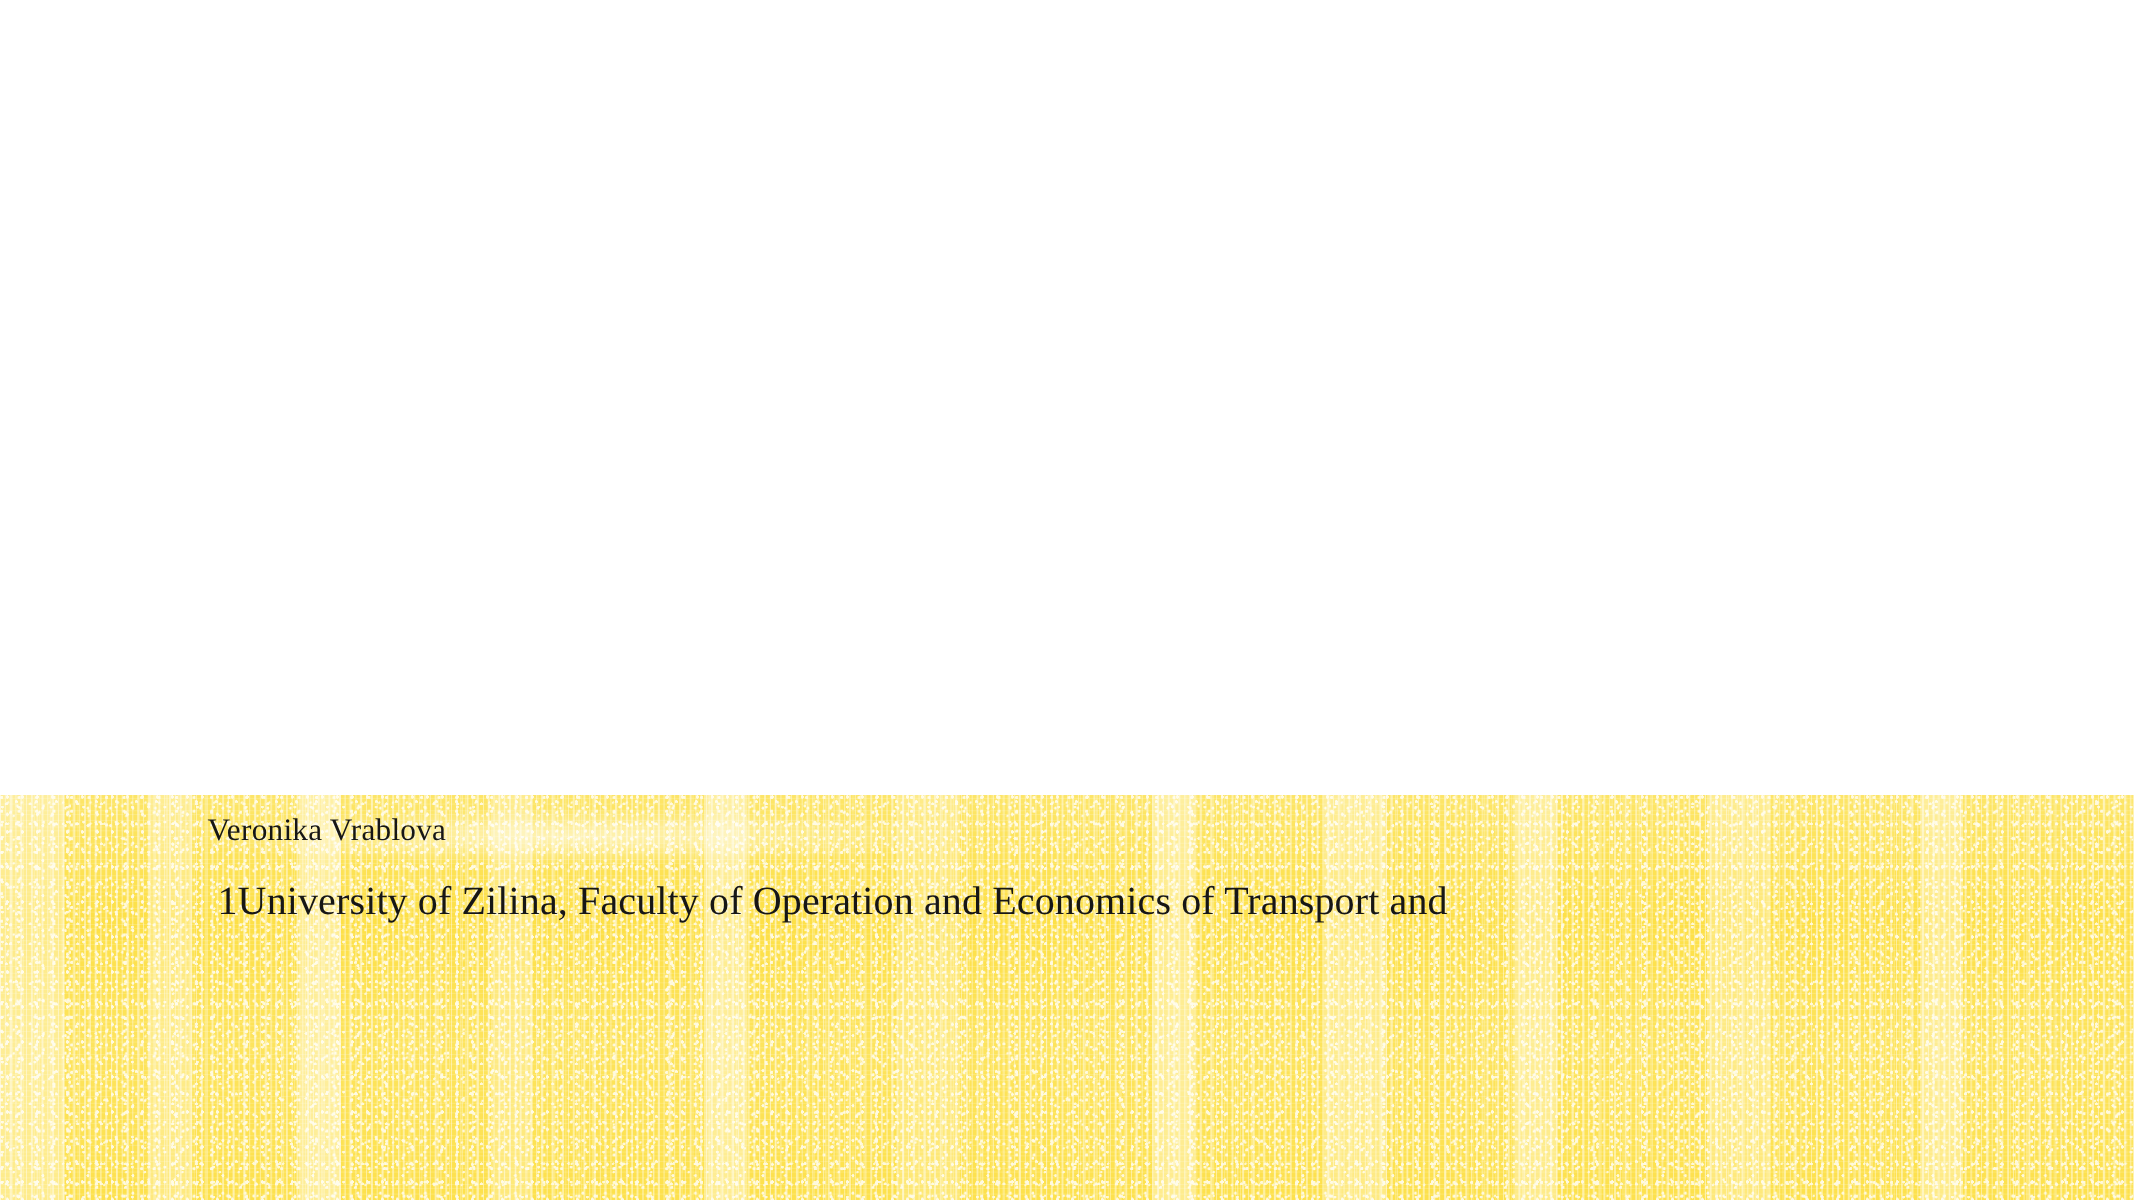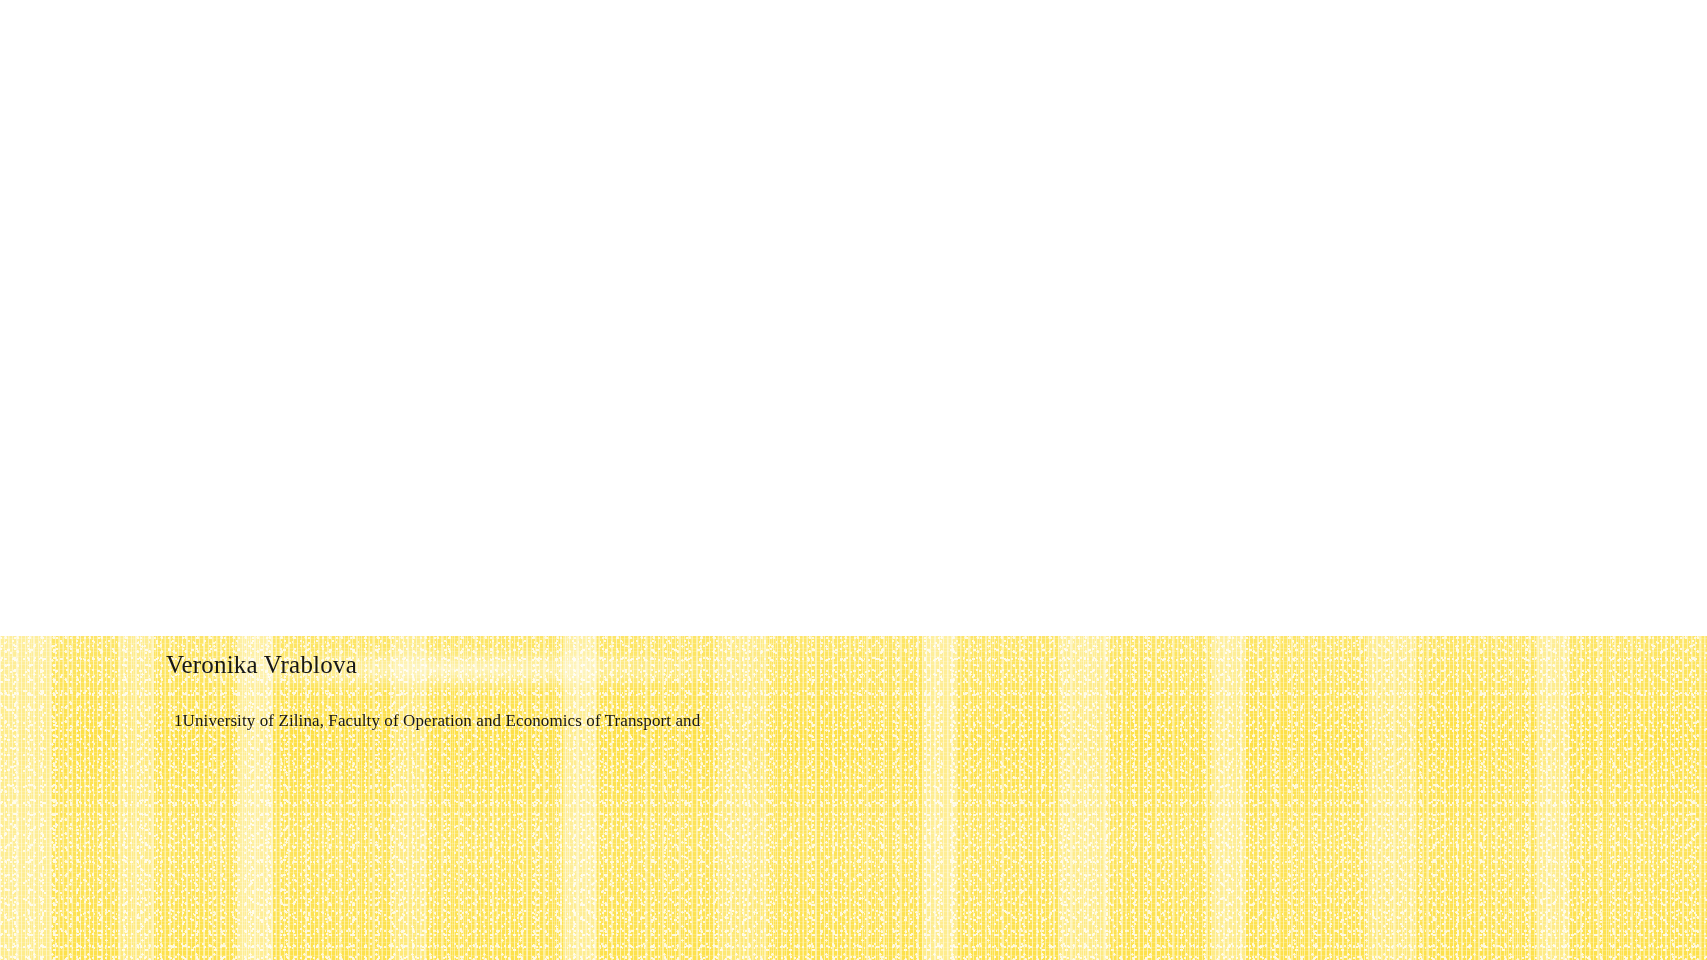--- a/index.html
+++ b/index.html
@@ -144,21 +144,21 @@
     color: #161616;
     letter-spacing: .2px;
   }
 
   #affiliation {
     position: absolute;
     left: 168px;
     top: 70px;
     width: 940px;
     font-family: "Liberation Serif", serif;
-    font-size: 17px;
+    font-size: 32px;
     line-height: 29px;
     color: #161616;
     letter-spacing: .1px;
   }
   #affiliation .aff-line { display: block; white-space: nowrap; }
   #affiliation .aff-line.first { text-indent: 6px; }
 </style>
 </head>
 <body>
 

